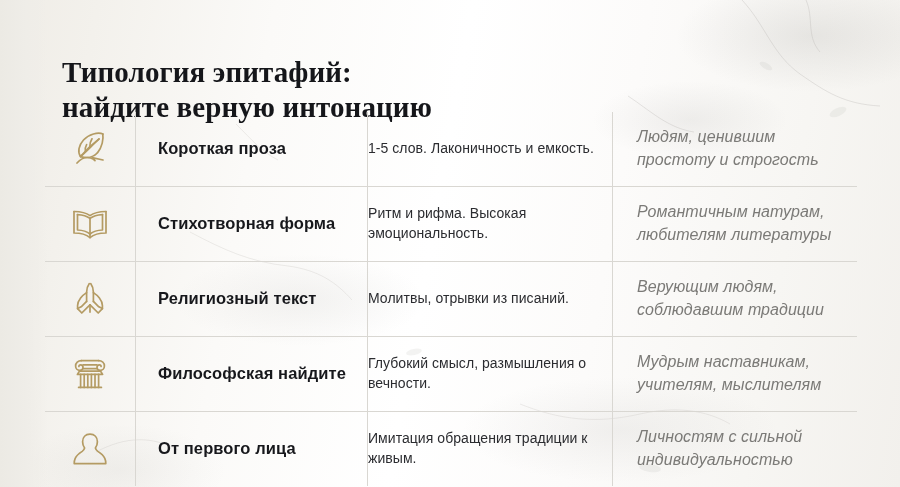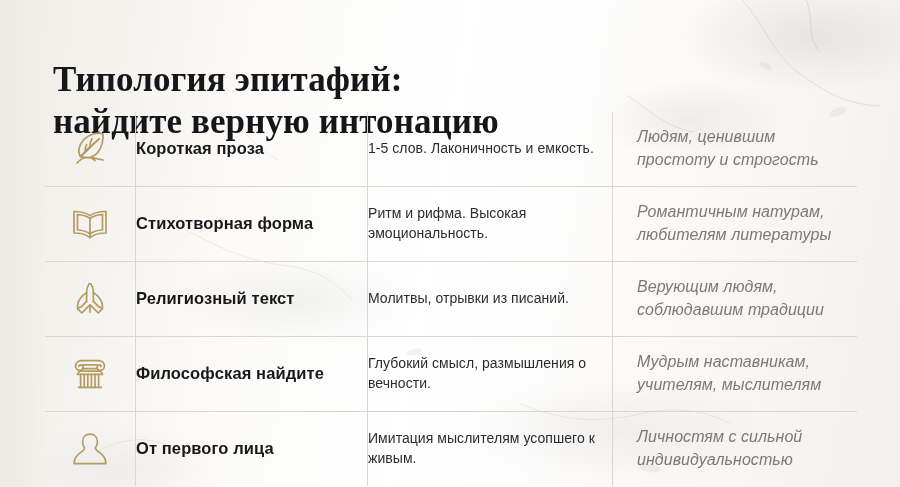--- a/index.html
+++ b/index.html
@@ -23,43 +23,43 @@
   
   #leftband{
     position:absolute;left:0;top:0;width:48px;height:487px;
     background:linear-gradient(90deg,#eceae4 0%,#efedE8 55%,rgba(243,241,237,0) 100%);
     pointer-events:none;
   }
   #veins{position:absolute;inset:0;pointer-events:none;}
 
   
   #title{
-    position:absolute;left:53px;top:36px;width:640px;
+    position:absolute;left:62px;top:36px;width:640px;
     font-family:"Liberation Serif", serif;
-    font-weight:700;font-size:35px;line-height:1.18;
+    font-weight:700;font-size:29px;line-height:1.18;
     color:#15161a;letter-spacing:.1px;
   }
   #title .l2{display:block;}
 
   
   #table{position:absolute;left:45px;top:112px;width:812px;}
   .row{
     position:relative;display:flex;align-items:center;
     height:74px;
   }
   .row + .row{border-top:1px solid #d9d7d2;}
 
   .cell-icon{
     width:90px;flex:0 0 90px;height:100%;
     display:flex;align-items:center;justify-content:center;
   }
   .cell-name{
     flex:0 0 232px;width:232px;height:100%;
     display:flex;align-items:center;
-    box-sizing:border-box;
+    padding-left:22px;box-sizing:border-box;
     border-left:1px solid #d9d7d2;
   }
   .cell-desc{
     flex:0 0 245px;width:245px;height:100%;
     display:flex;align-items:center;
     box-sizing:border-box;
     border-left:1px solid #d9d7d2;
   }
   .cell-aud{
     flex:1 1 auto;height:100%;
@@ -222,21 +222,21 @@
         <span class="ico">
           <svg width="44" height="44" viewBox="0 0 44 44" fill="none" stroke="#b49b63" stroke-width="1.7" stroke-linecap="round" stroke-linejoin="round">
             <path d="M22 7.2 C 17.4 7.2, 14.6 10.4, 14.6 14.8 C 14.6 17.4, 15.5 19.6, 16.6 21 C 16.2 22.4, 15.4 23.6, 14.2 24.4 C 11 26.4, 8.4 28.6, 7.2 31.4 C 6.4 33.2, 6.2 35, 6.2 36.6 L 37.8 36.6 C 37.8 35, 37.6 33.2, 36.8 31.4 C 35.6 28.6, 33 26.4, 29.8 24.4 C 28.6 23.6, 27.8 22.4, 27.4 21 C 28.5 19.6, 29.4 17.4, 29.4 14.8 C 29.4 10.4, 26.6 7.2, 22 7.2 Z"></path>
           </svg>
         </span>
       </div>
       <div class="cell-name">
         <span class="name-txt">От первого лица</span>
       </div>
       <div class="cell-desc">
-        <span class="desc-txt">Имитация мыслителям усопшего к живым.</span>
+        <span class="desc-txt">Имитация обращения традиции к живым.</span>
       </div>
       <div class="cell-aud">
         <span class="aud-txt">Личностям с сильной индивидуальностью</span>
       </div>
     </div>
 
   </div>
 </div>
 
 </body></html>

